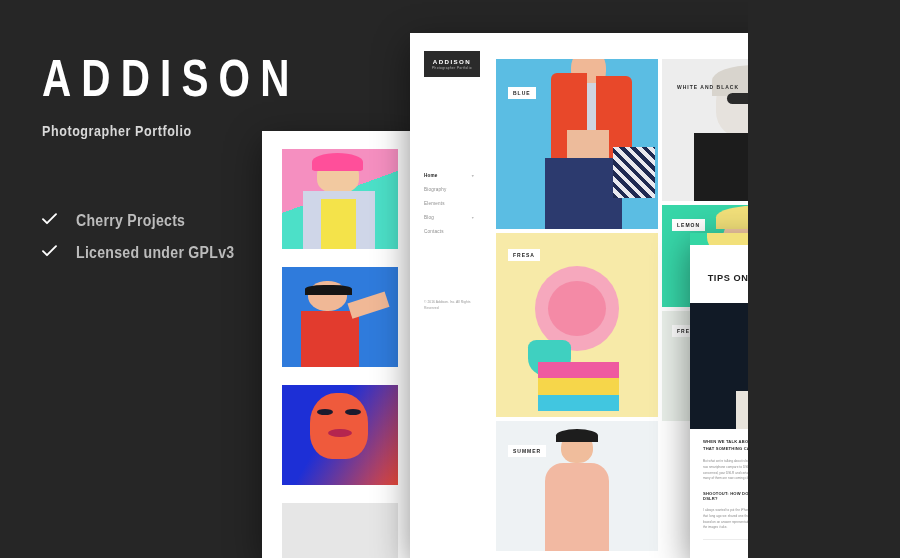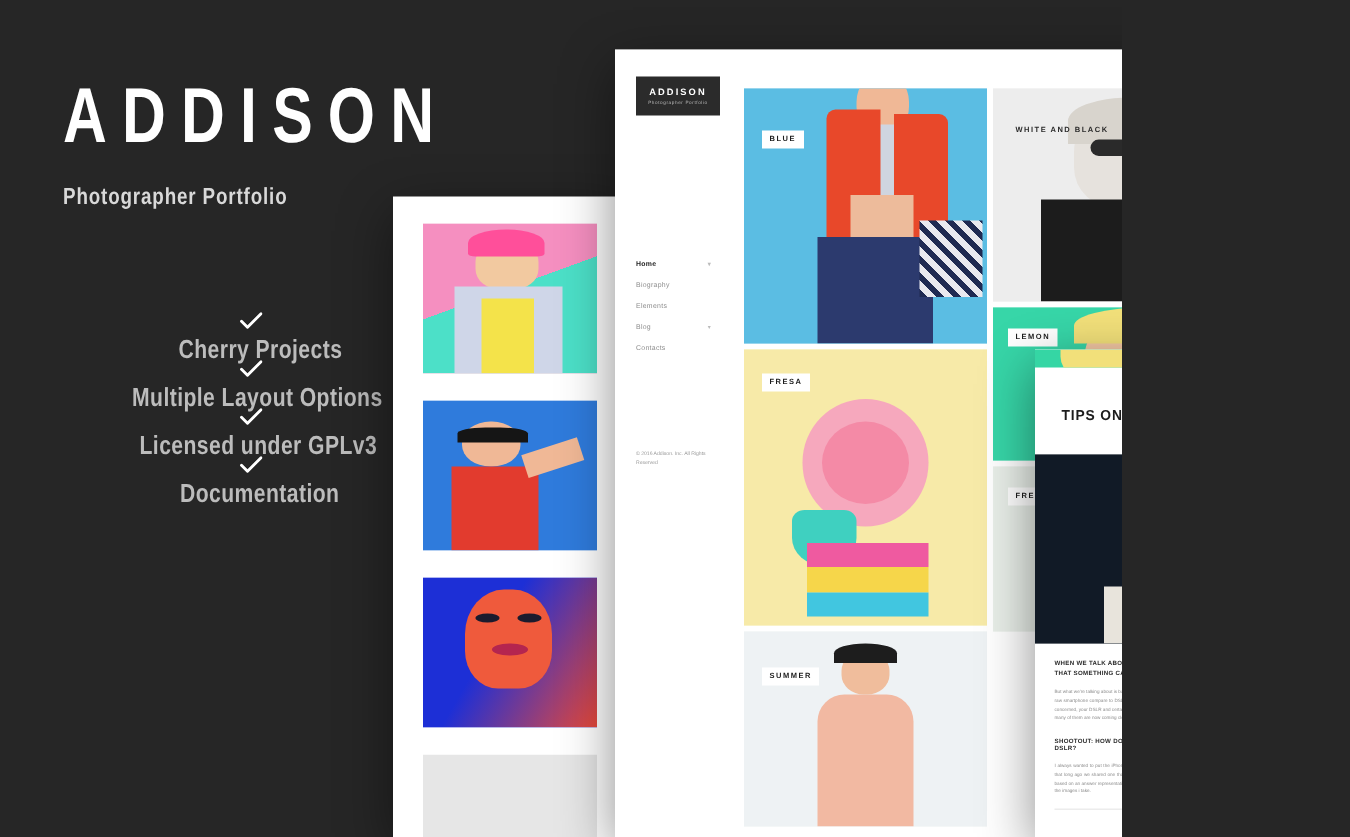--- a/index.html
+++ b/index.html
@@ -28,21 +28,21 @@
     margin-top: 26px;
     color: #d8d8d8;
     font-size: 13.5px;
     font-weight: 700;
     letter-spacing: 0.6px;
     transform: scaleY(1.15) scaleX(0.93);
     transform-origin: left top;
     white-space: nowrap;
   }
   .feature-list { margin-top: 66px; list-style: none; }
-  .feature-item { display: flex; align-items: center; height: 32px; margin-bottom: 0px; flex-direction: column; }
+  .feature-item { display: flex; align-items: center; height: 32px; margin-bottom: 0px; }
   .check {
     width: 22px; flex: 0 0 22px; color: #ffffff; font-size: 16px; line-height: 1;
     display: flex; align-items: center; justify-content: flex-start;
   }
   .check svg { display: block; }
   .feature-label {
     color: #bcbcbc;
     font-size: 15px;
     font-weight: 700;
     letter-spacing: 0.3px;
@@ -136,37 +136,21 @@
             </svg>
         </span>
         <span class="feature-label">Cherry Projects</span>
       </li>
       <li class="feature-item">
         <span class="check">
           <svg width="15" height="12" viewBox="0 0 15 12">
               <path d="M1 6.2 L5 10.2 L14 1.2" stroke="#ffffff" stroke-width="1.9" fill="none" stroke-linecap="round" stroke-linejoin="round"></path>
             </svg>
         </span>
-        <span class="feature-label">Multiple Layout Options</span>
-      </li>
-      <li class="feature-item">
-        <span class="check">
-          <svg width="15" height="12" viewBox="0 0 15 12">
-              <path d="M1 6.2 L5 10.2 L14 1.2" stroke="#ffffff" stroke-width="1.9" fill="none" stroke-linecap="round" stroke-linejoin="round"></path>
-            </svg>
-        </span>
         <span class="feature-label">Licensed under GPLv3</span>
-      </li>
-      <li class="feature-item">
-        <span class="check">
-          <svg width="15" height="12" viewBox="0 0 15 12">
-              <path d="M1 6.2 L5 10.2 L14 1.2" stroke="#ffffff" stroke-width="1.9" fill="none" stroke-linecap="round" stroke-linejoin="round"></path>
-            </svg>
-        </span>
-        <span class="feature-label">Documentation</span>
       </li>
     </ul>
   </div>
 
   <div class="shell" id="shell-rear">
     <div class="thumb">
       <div class="ph" style="background:#f08bbd;">
         <div class="sq" style="left:0;top:0;width:100%;height:100%;background:linear-gradient(160deg,#f58fc0 0%,#f58fc0 45%,#4ce0c8 45%,#4ce0c8 100%);"></div>
         <div class="sq" style="left:30%;top:10%;width:36%;height:34%;background:#f2c9a0;border-radius:46% 46% 40% 40%;"></div>
         <div class="sq" style="left:26%;top:4%;width:44%;height:18%;background:#ff4f9a;border-radius:50% 50% 10% 10%;"></div>

